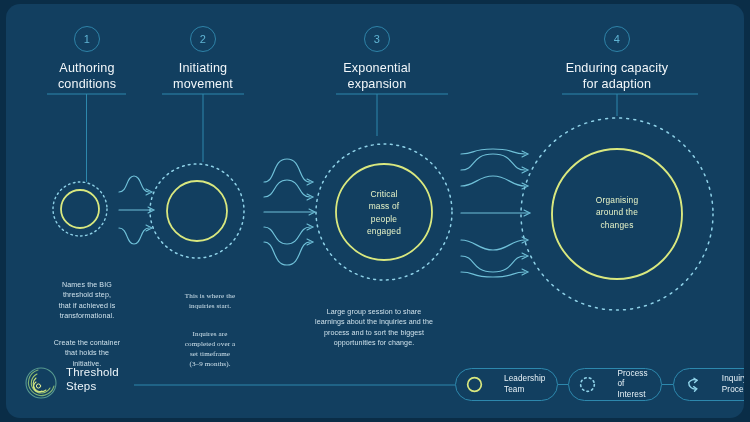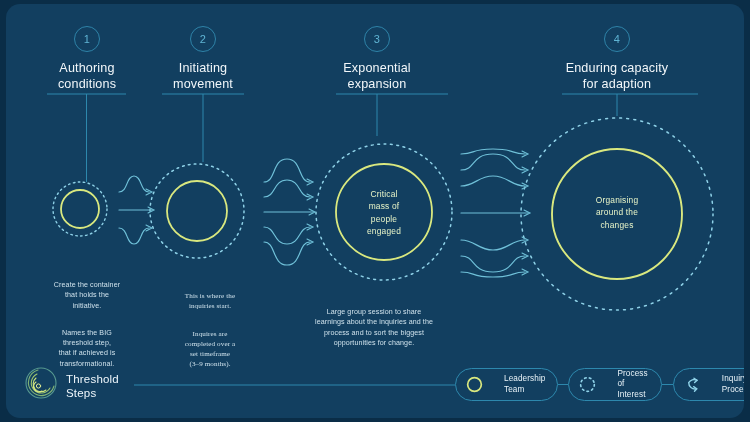--- a/index.html
+++ b/index.html
@@ -67,21 +67,21 @@
     color:#e8f5c8;
     font-size:8.4px;
     line-height:12.4px;
     letter-spacing:.2px;
     white-space:pre-line;
   }
 
   
   .logo-wrap{
     position:absolute; left:18px; top:362px;
-    display:flex; align-items:flex-end; gap:8px;
+    display:flex; align-items:flex-start; gap:8px;
   }
   .logo-text{
     color:#eef6fb; font-size:11.5px; line-height:13.5px;
     letter-spacing:.2px; white-space:pre-line;
   }
   .legend{
     position:absolute; top:364px; left:449px;
     display:flex; align-items:center;
   }
   .pill{
@@ -202,27 +202,27 @@
 
       <div class="circ-label" style="left:330px; top:184px; width:96px;">Critical
 mass of
 people
 engaged</div>
       <div class="circ-label" style="left:561px; top:190px; width:100px;">Organising
 around the
 changes</div>
 
       <div class="blurb" style="left:24px; top:266px; width:114px;">
-        <p>Create the container
-that holds the
-initiative.</p>
         <p>Names the BIG
 threshold step,
 that if achieved is
 transformational.</p>
+        <p>Create the container
+that holds the
+initiative.</p>
       </div>
 
       <div class="blurb" style="left:148px; top:277px; width:112px;font-family:Liberation Serif, serif;">
         <p>This is where the
 inquiries start.</p>
         <p>Inquires are
 completed over a
 set timeframe
 (3–9 months).</p>
       </div>

